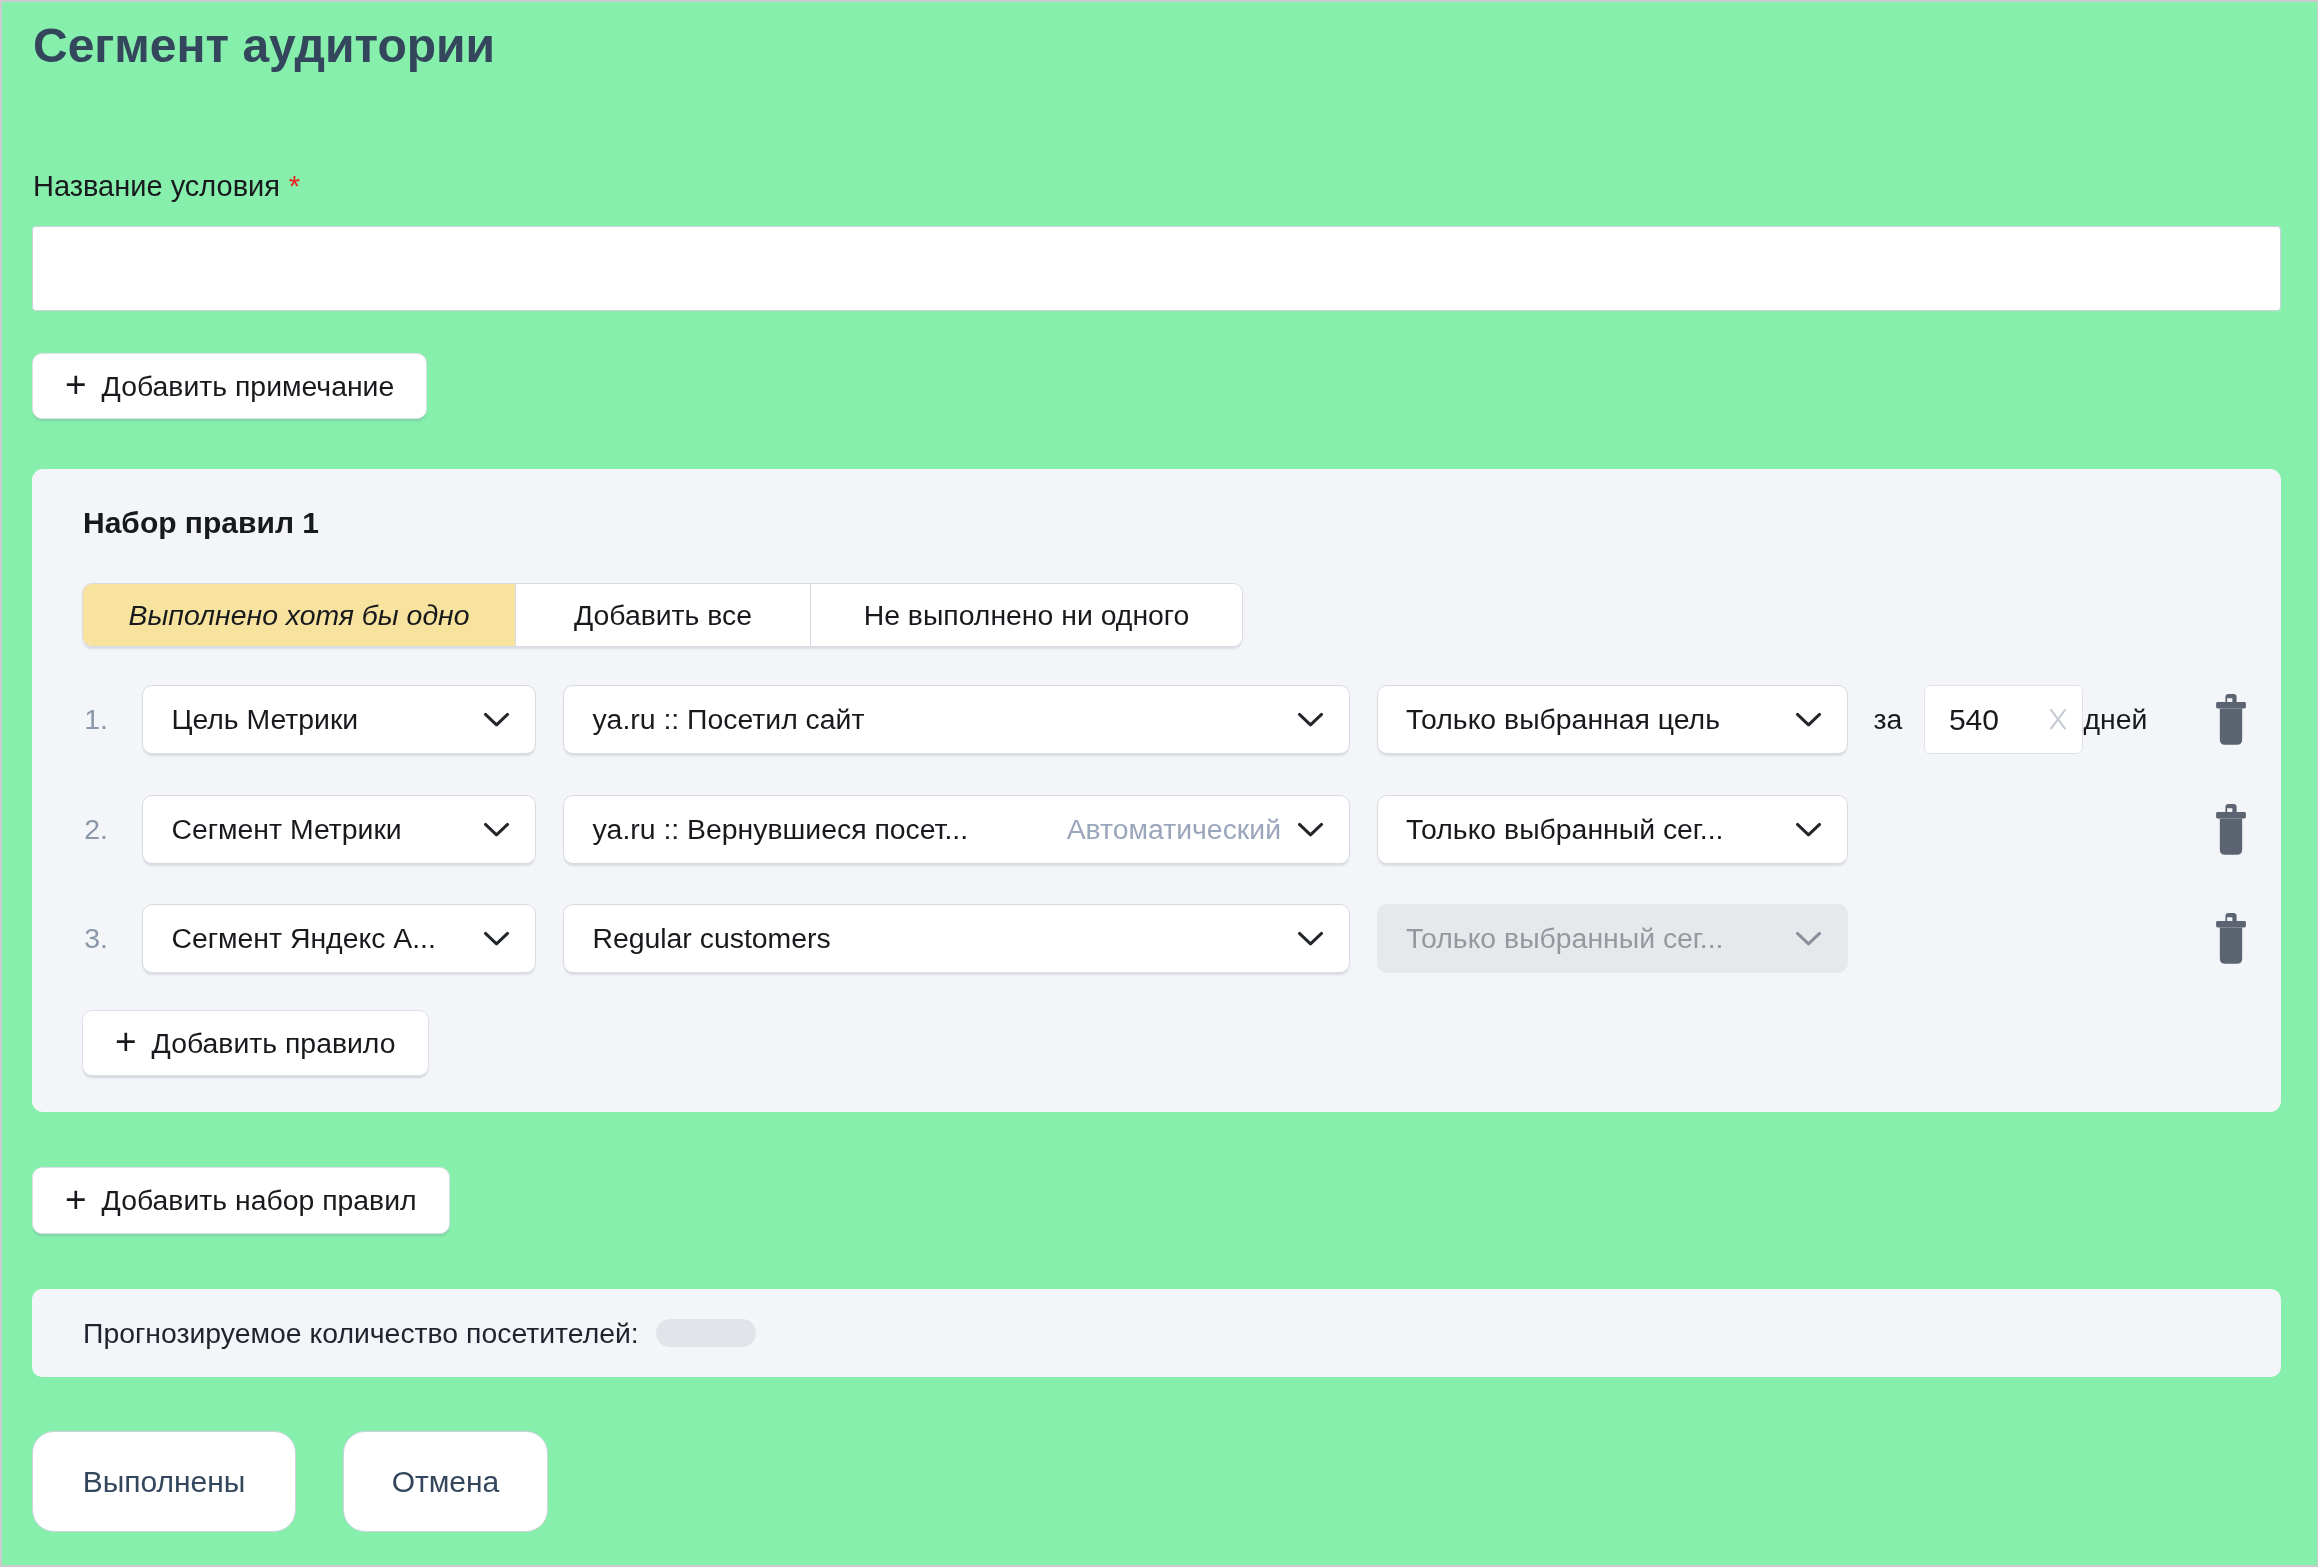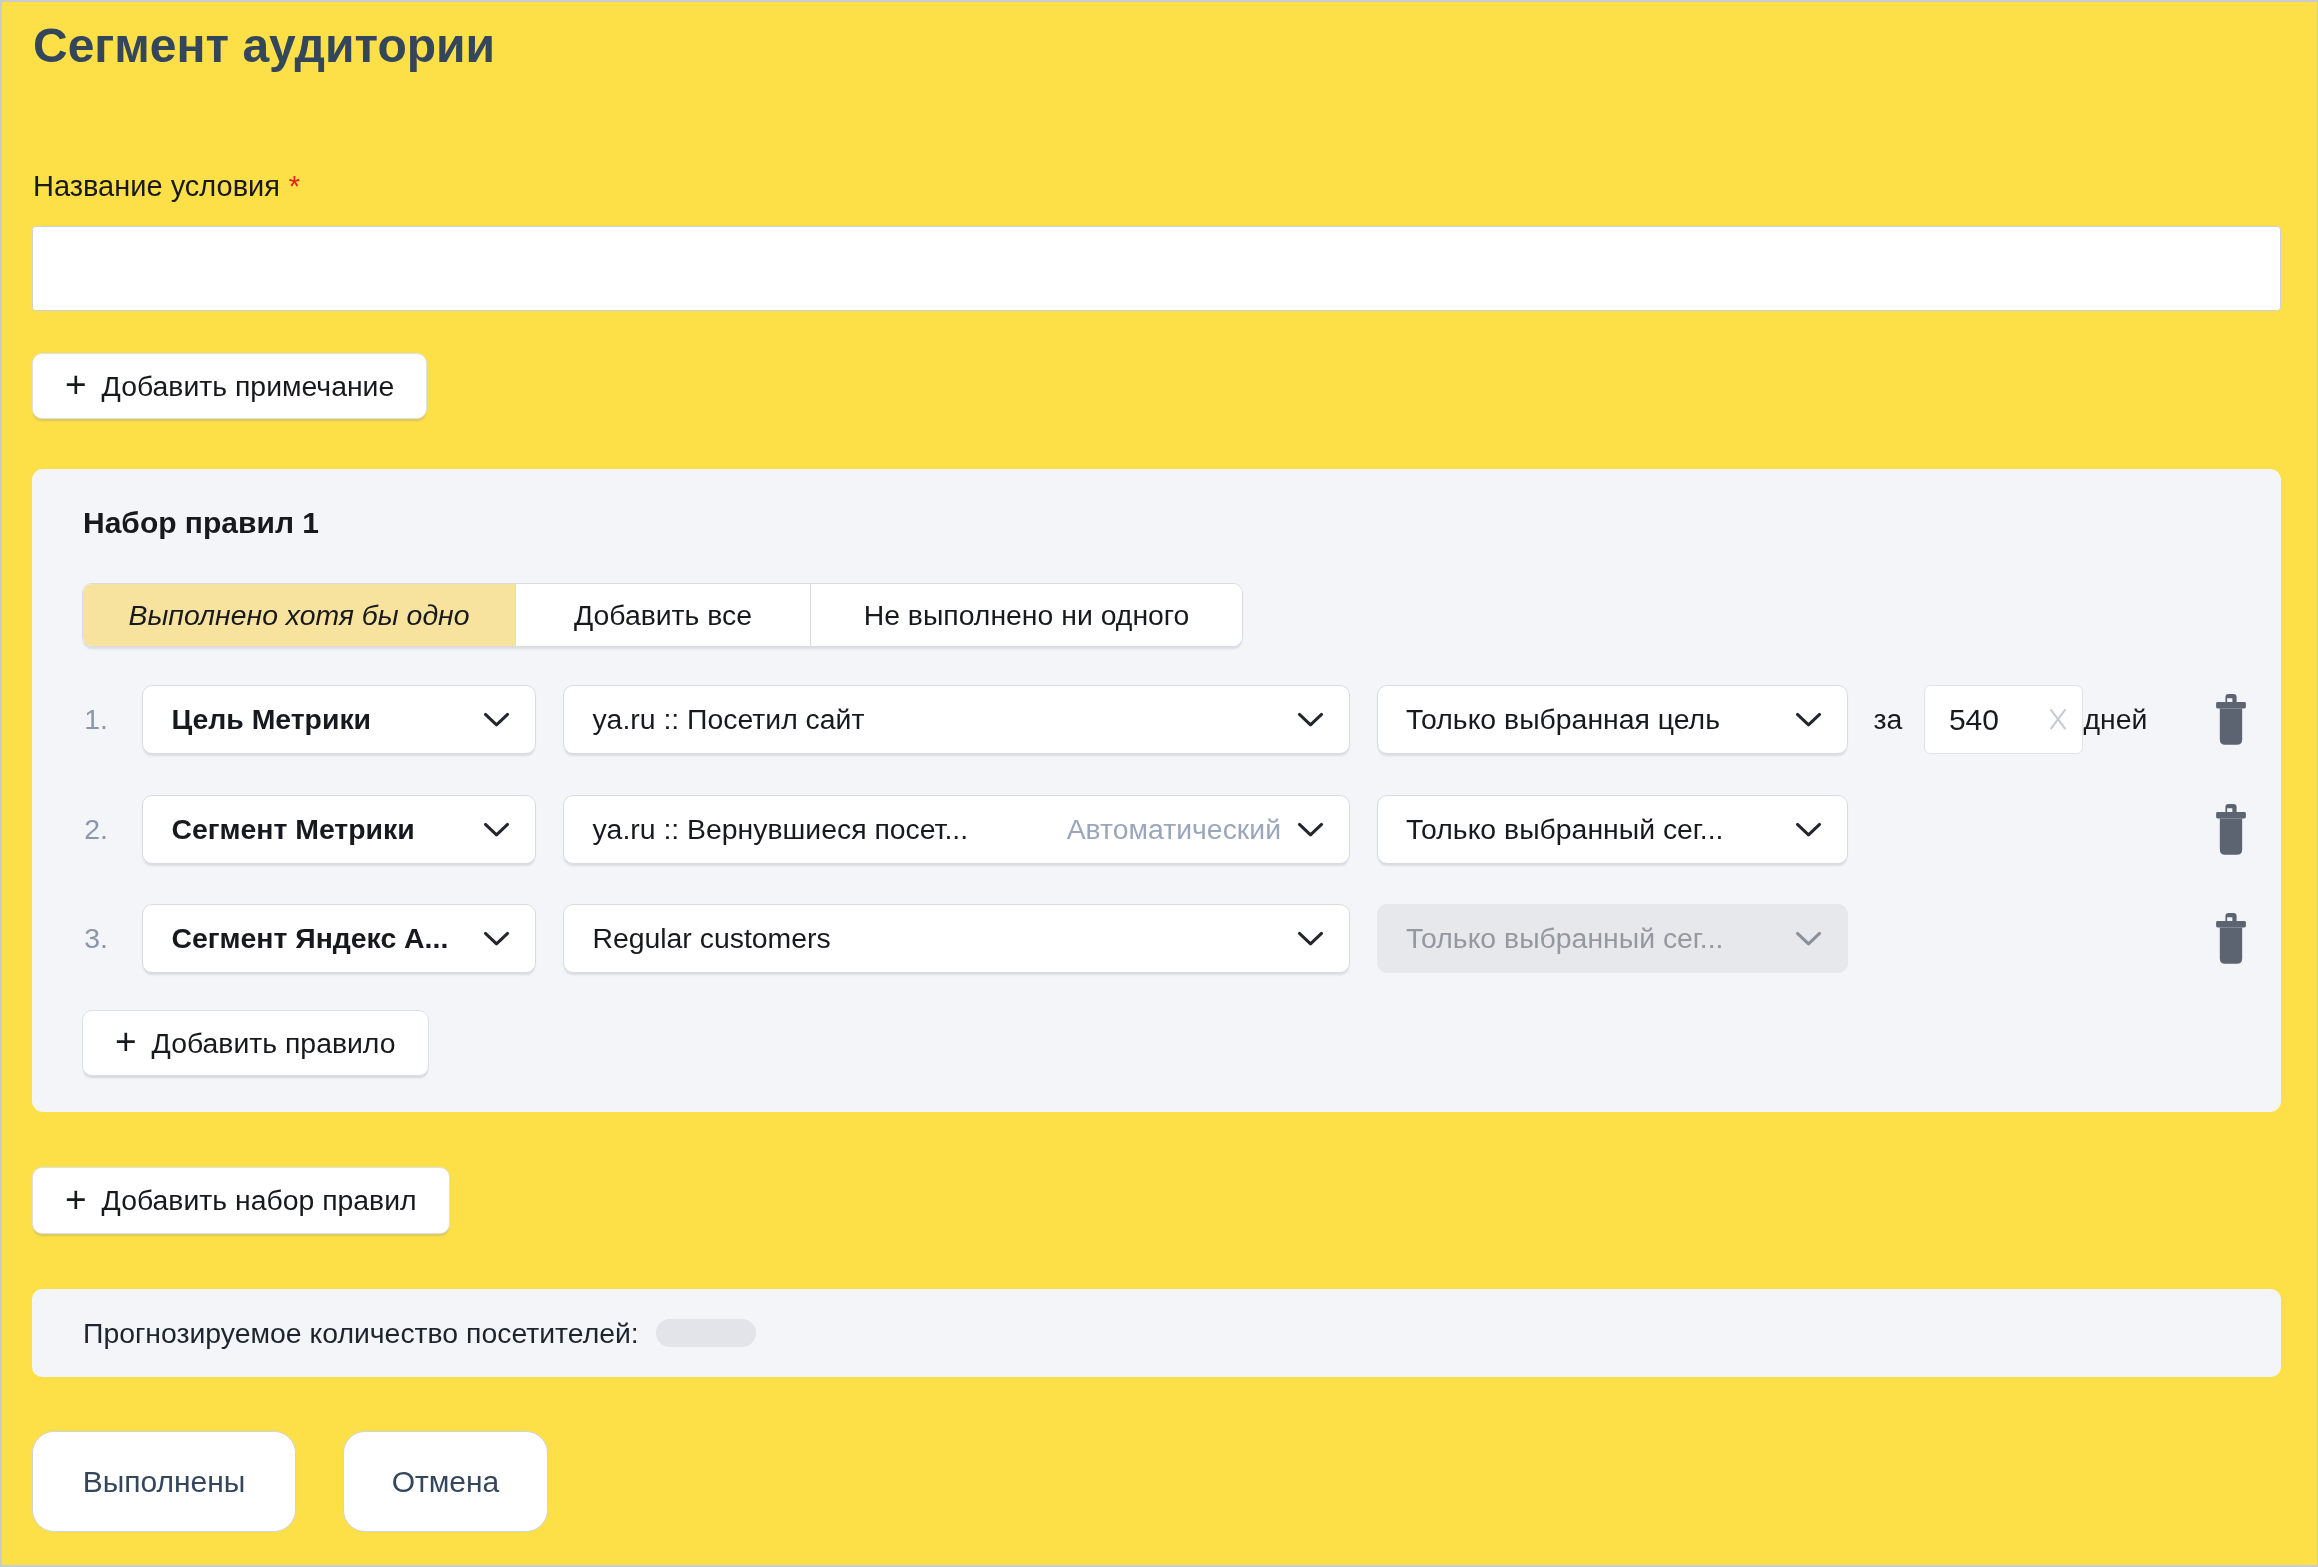--- a/index.html
+++ b/index.html
@@ -2,21 +2,21 @@
 <html style="font-size:10px"><head>
 <meta charset="utf-8">
 <style>
   html, body { margin: 0; padding: 0; background: #ffffff; }
   * { box-sizing: border-box; }
 
   .page {
     position: relative;
     width: 2319px;
     height: 1567px;
-    background: #fde047;
+    background: #86efac;
     border: 2.5px solid #c9cbce;
     font-family: "Liberation Sans", "DejaVu Sans", sans-serif;
     color: #1c1f24;
     overflow: hidden;
     padding-left: 20px;
   }
 
   .title {
     position: absolute;
     left: 31px; top: 16px;
@@ -140,21 +140,21 @@
     height: 69px;
     display: flex;
     align-items: center;
     background: #ffffff;
     border: 1.2px solid #d8dce2;
     border-radius: 10px;
     padding: 0 25px 0 28.4px;
     box-shadow: 0 2.5px 1.9px -1.2px rgba(103,116,139,0.18);
     cursor: pointer;
   }
-  .dd-a { width: 394px; font-weight: bold; }
+  .dd-a { width: 394px; }
   .dd-b { width: 787px; margin-left: 27px; }
   .dd-c { width: 471px;  margin-left: 26.6px; }
   .dd-text {
     flex: 1;
     font-size: 28.4px;
     color: #17191d;
     white-space: nowrap;
     overflow: hidden;
   }
   .badge {

